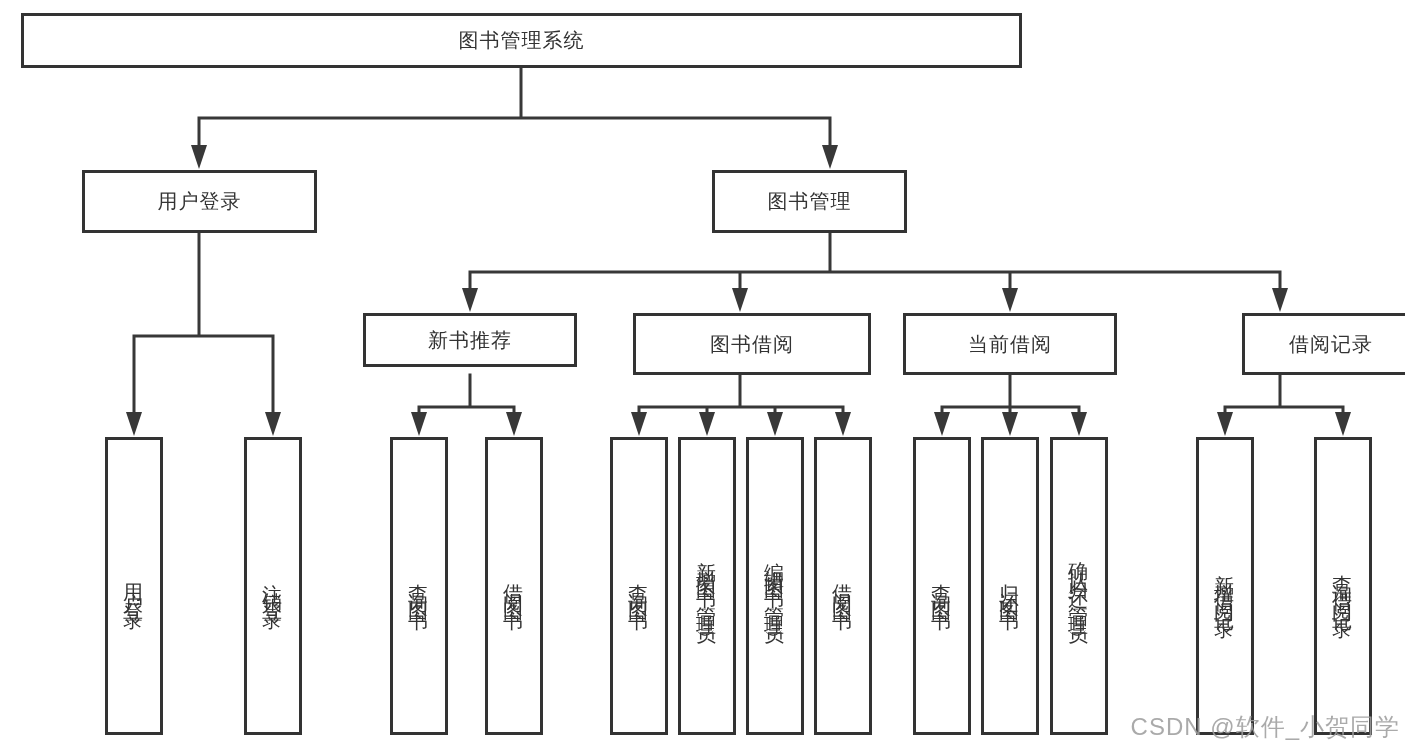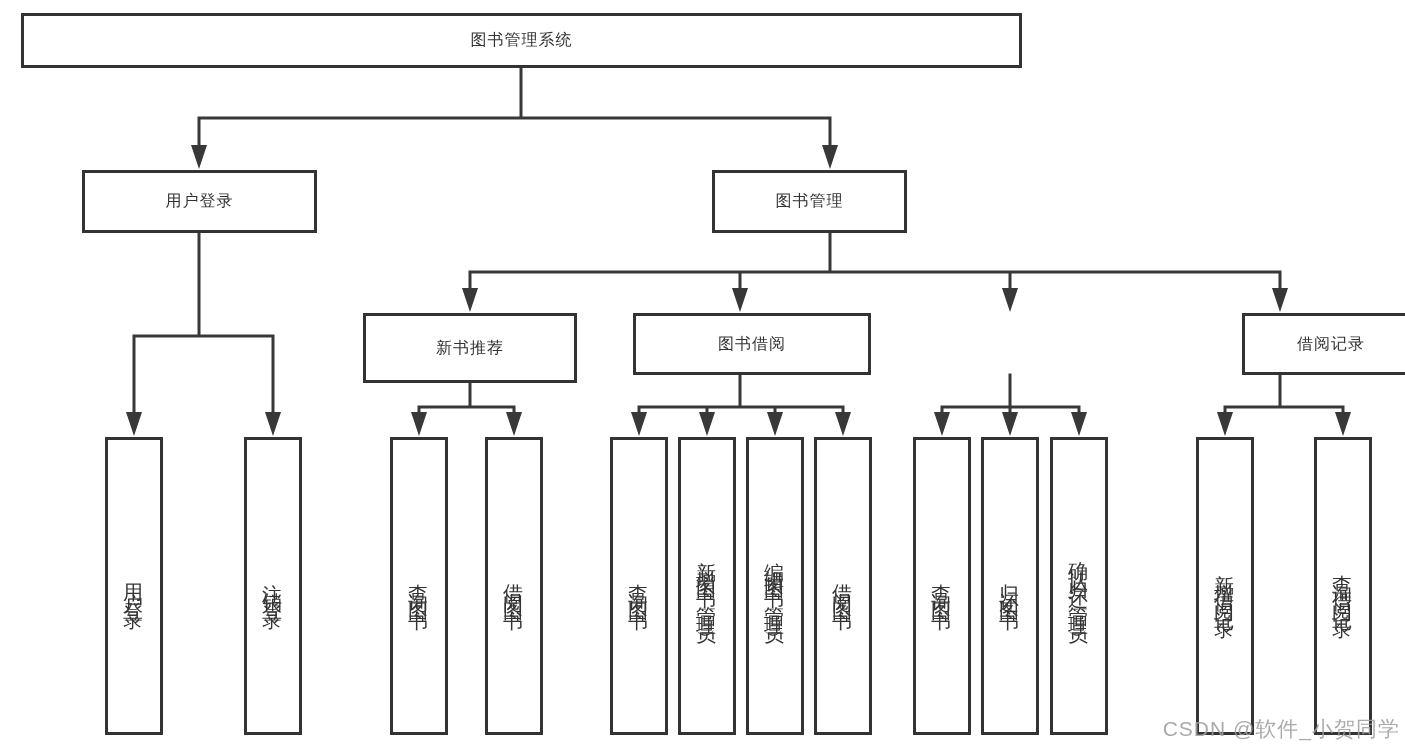--- a/index.html
+++ b/index.html
@@ -5,29 +5,29 @@
   html,body{margin:0;padding:0;background:#ffffff;}
   .stage{
     position:relative;width:1405px;height:747px;background:#ffffff;overflow:hidden;
     font-family:"Liberation Sans","DejaVu Sans",sans-serif;color:#333333;
   }
   .connectors{position:absolute;left:0;top:0;z-index:1;}
   .node{
     position:absolute;background:#ffffff;border:3px solid #333333;box-sizing:border-box;
     display:flex;align-items:center;justify-content:center;z-index:2;
   }
-  .node span{font-size:16px;color:#333333;letter-spacing:1px;white-space:nowrap;}
+  .node span{font-size:20px;color:#333333;letter-spacing:1px;white-space:nowrap;}
   .leaf{left:0;top:437px;width:58px;height:298px;}
   .leaf span{
     writing-mode:vertical-rl;text-orientation:mixed;
     font-size:20px;letter-spacing:9px;white-space:nowrap;
   }
   .watermark{
     position:absolute;right:5px;bottom:4px;z-index:3;
-    font-size:21px;color:rgba(158,158,158,0.88);letter-spacing:1px;white-space:nowrap;
+    font-size:24px;color:rgba(158,158,158,0.88);letter-spacing:1px;white-space:nowrap;
   }
 </style>
 </head>
 <body>
 
 <div class="stage">
 
   <svg class="connectors" width="1405" height="747" viewBox="0 0 1405 747">
     <g stroke="#383838" stroke-width="3" fill="none" stroke-linecap="square">
       <path d="M521 68 V118 M199 118 H830 M199 118 V150 M830 118 V150
@@ -65,25 +65,28 @@
     <span>图书管理系统</span>
   </div>
 
   <div class="node" style="left:82px;top:170px;width:235px;height:63px">
     <span>用户登录</span>
   </div>
   <div class="node" style="left:712px;top:170px;width:195px;height:63px">
     <span>图书管理</span>
   </div>
 
-  <div class="node" style="left:363px;top:313px;width:214px;height:70px">
+  <div class="node" style="left:363px;top:313px;width:214px;height:54px">
     <span>新书推荐</span>
   </div>
   <div class="node" style="left:633px;top:313px;width:238px;height:62px">
     <span>图书借阅</span>
+  </div>
+  <div class="node" style="left:903px;top:313px;width:214px;height:62px">
+    <span>当前借阅</span>
   </div>
   <div class="node" style="left:1242px;top:313px;width:178px;height:62px">
     <span>借阅记录</span>
   </div>
 
   <div class="node leaf" style="left:105px">
     <span>用户登录</span>
   </div>
   <div class="node leaf" style="left:244px">
     <span>注销登录</span>

